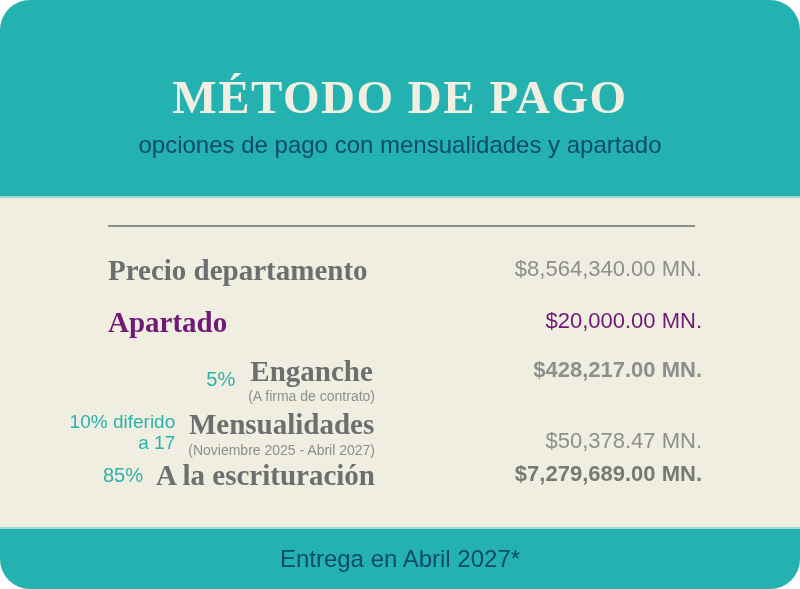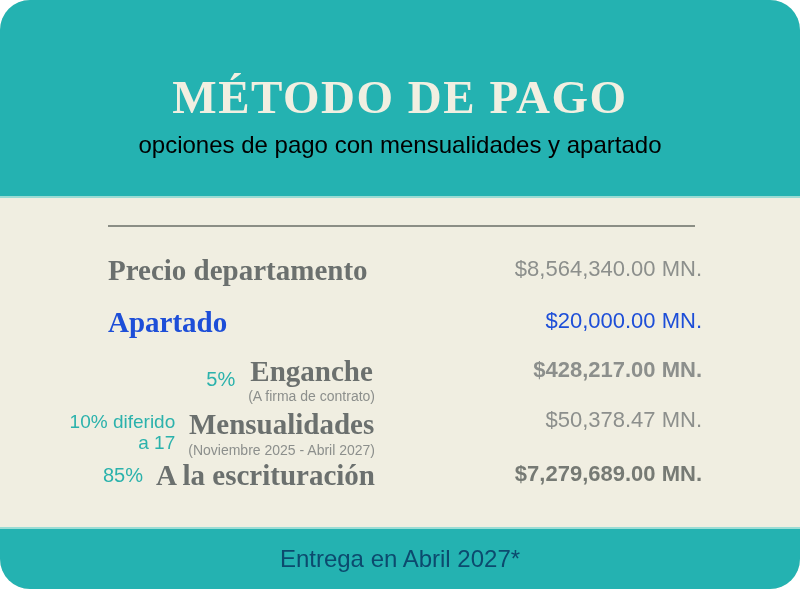--- a/index.html
+++ b/index.html
@@ -32,21 +32,21 @@
     font-weight: bold;
     font-size: 47px;
     line-height: 1.0;
     letter-spacing: 1.5px;
     color: #f1efe1;
   }
   .subtitle {
     margin: 11px 0 0 0;
     font-size: 24px;
     line-height: 1.1;
-    color: #000000;
+    color: #0c4a6e;
   }
 
   
   .content {
     height: 240px;
     box-sizing: border-box;
     flex: 0 0 auto;
   }
   .rule {
     height: 2px;
@@ -67,21 +67,21 @@
   .row-5 { margin-top: 0; }
 
   .main-label {
     font-family: "Liberation Serif", serif;
     font-weight: bold;
     font-size: 29px;
     line-height: 1.2;
     color: #6b706e;
   }
   .coral .main-label,
-  .coral .amount { color: #1d4ed8; }
+  .coral .amount { color: #701a75; }
 
   .labelcol {
     width: 375px;
     display: flex;
     justify-content: flex-end;
     align-items: center;
     gap: 13px;
     box-sizing: border-box;
   }
   .pct {
@@ -96,20 +96,21 @@
     font-size: 14px;
     line-height: 1.1;
     margin-top: 1px;
     color: #8c8f8c;
   }
   .amount {
     font-size: 22px;
     line-height: 1.2;
     color: #8c8f8c;
     white-space: nowrap;
+    margin-top: 21px;
   }
   .amt-offset { margin-top: 3px; }
   .amt-small-offset { margin-top: 3px; font-weight: bold; }
   .amt-dark { color: #767a74; }
 
   
   .footer {
     height: 62px;
     margin-top: auto;
     background: #24b2b1;

